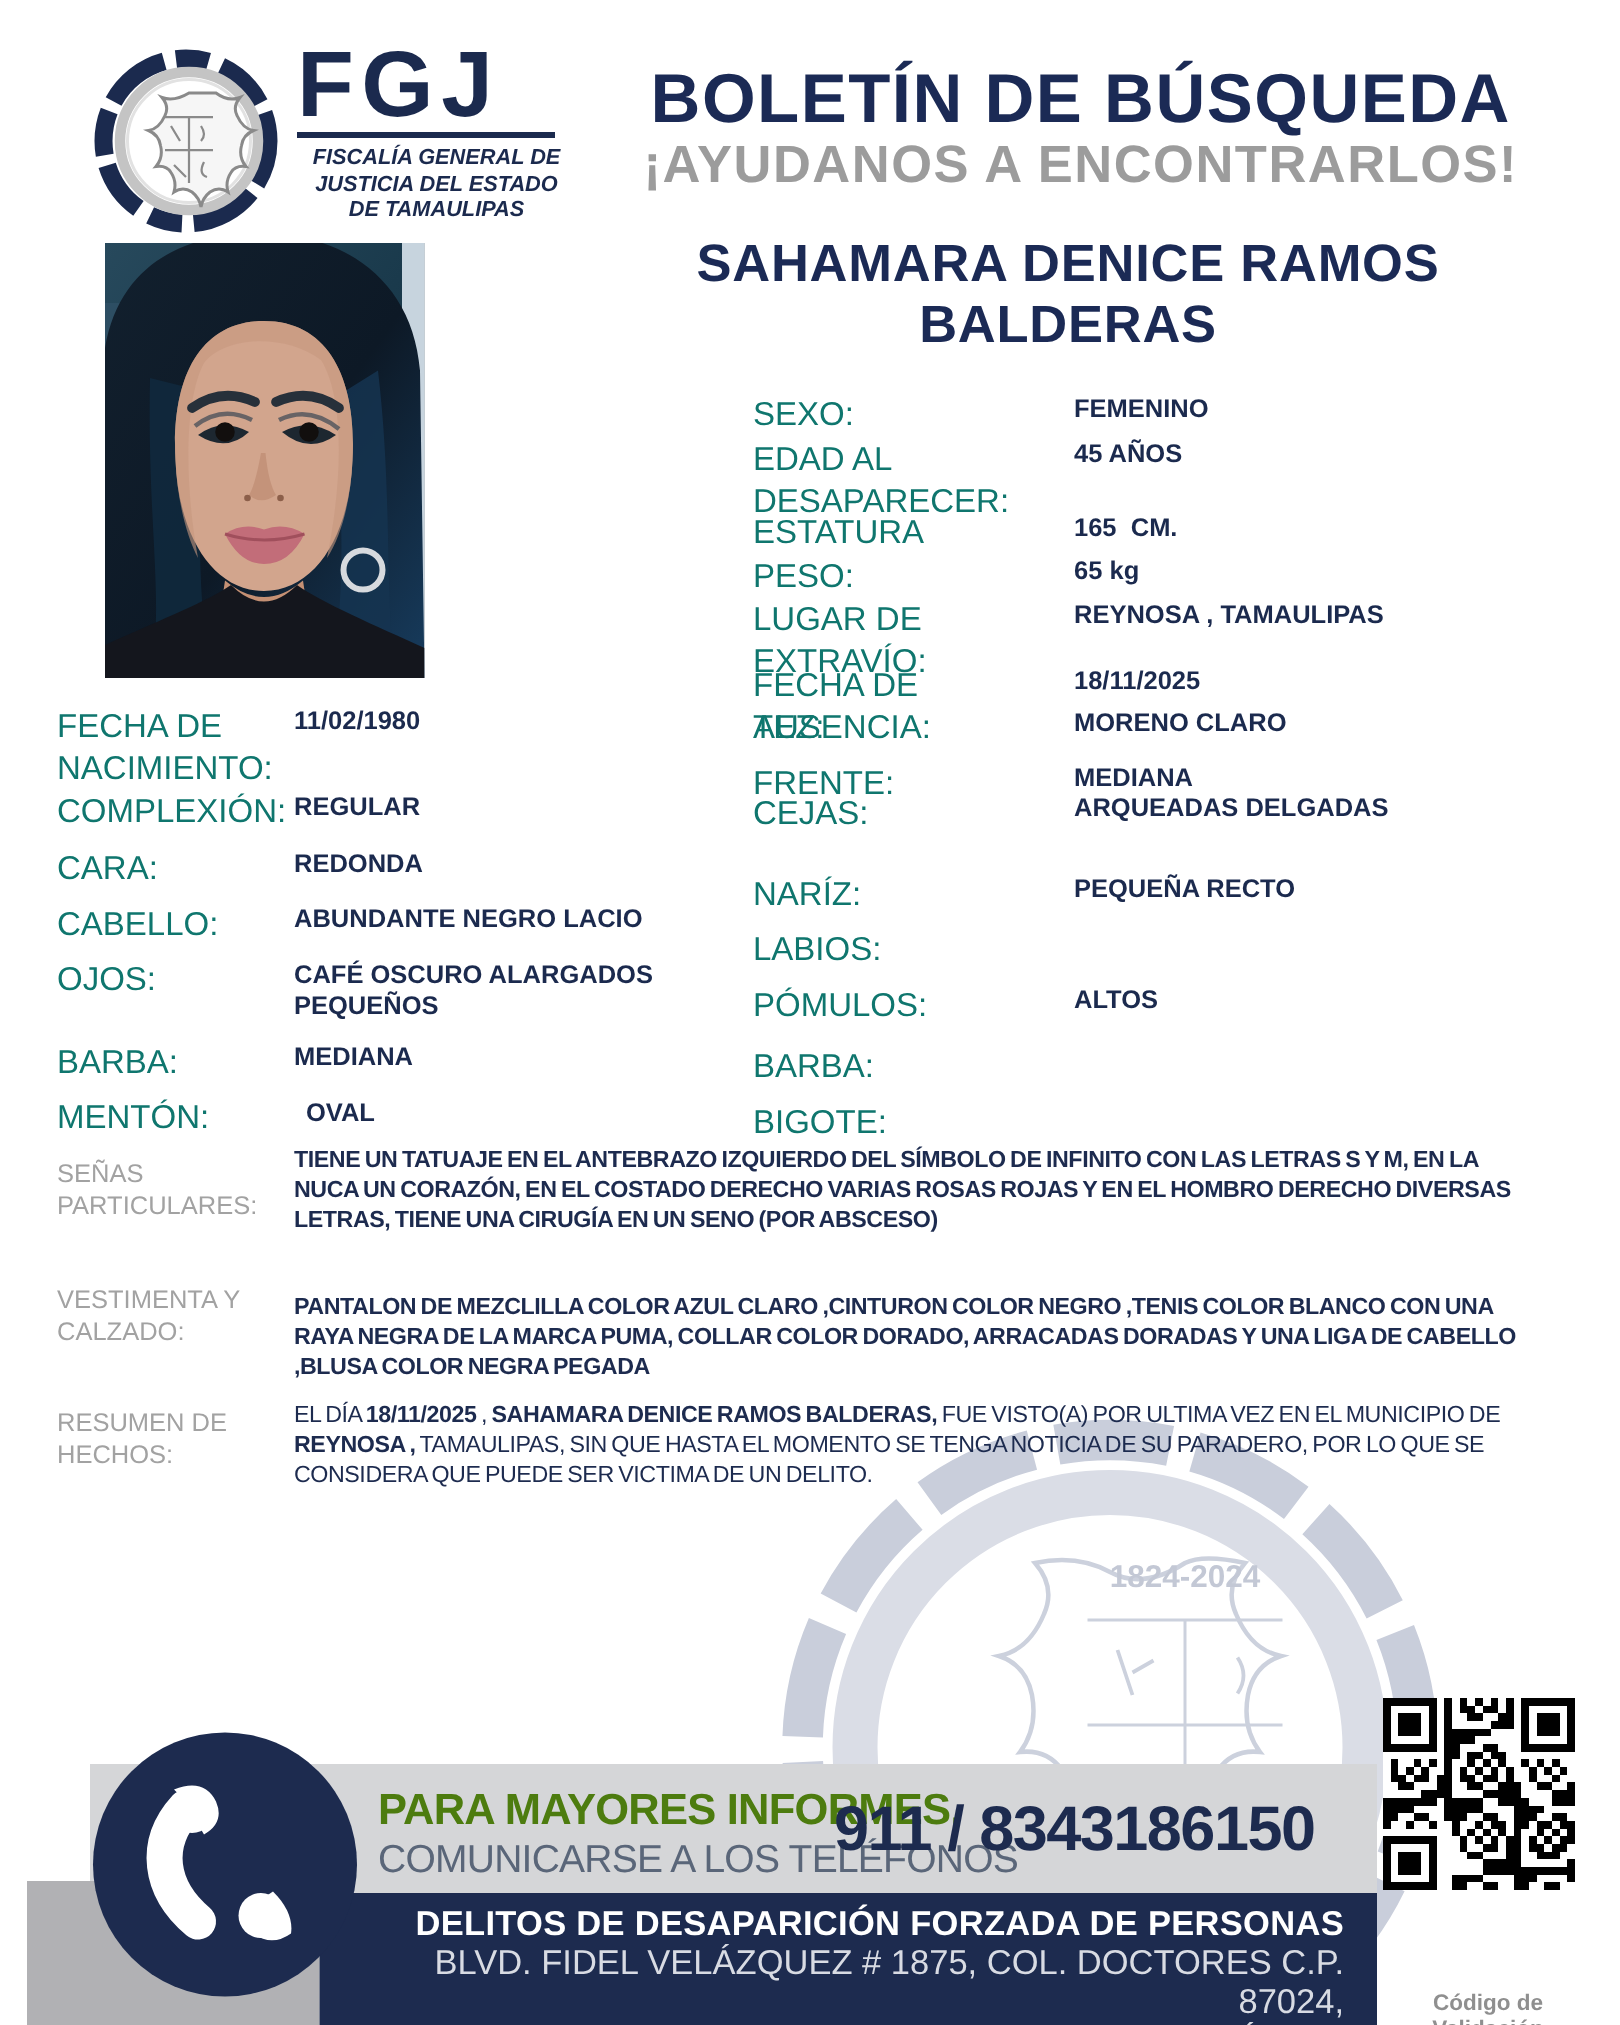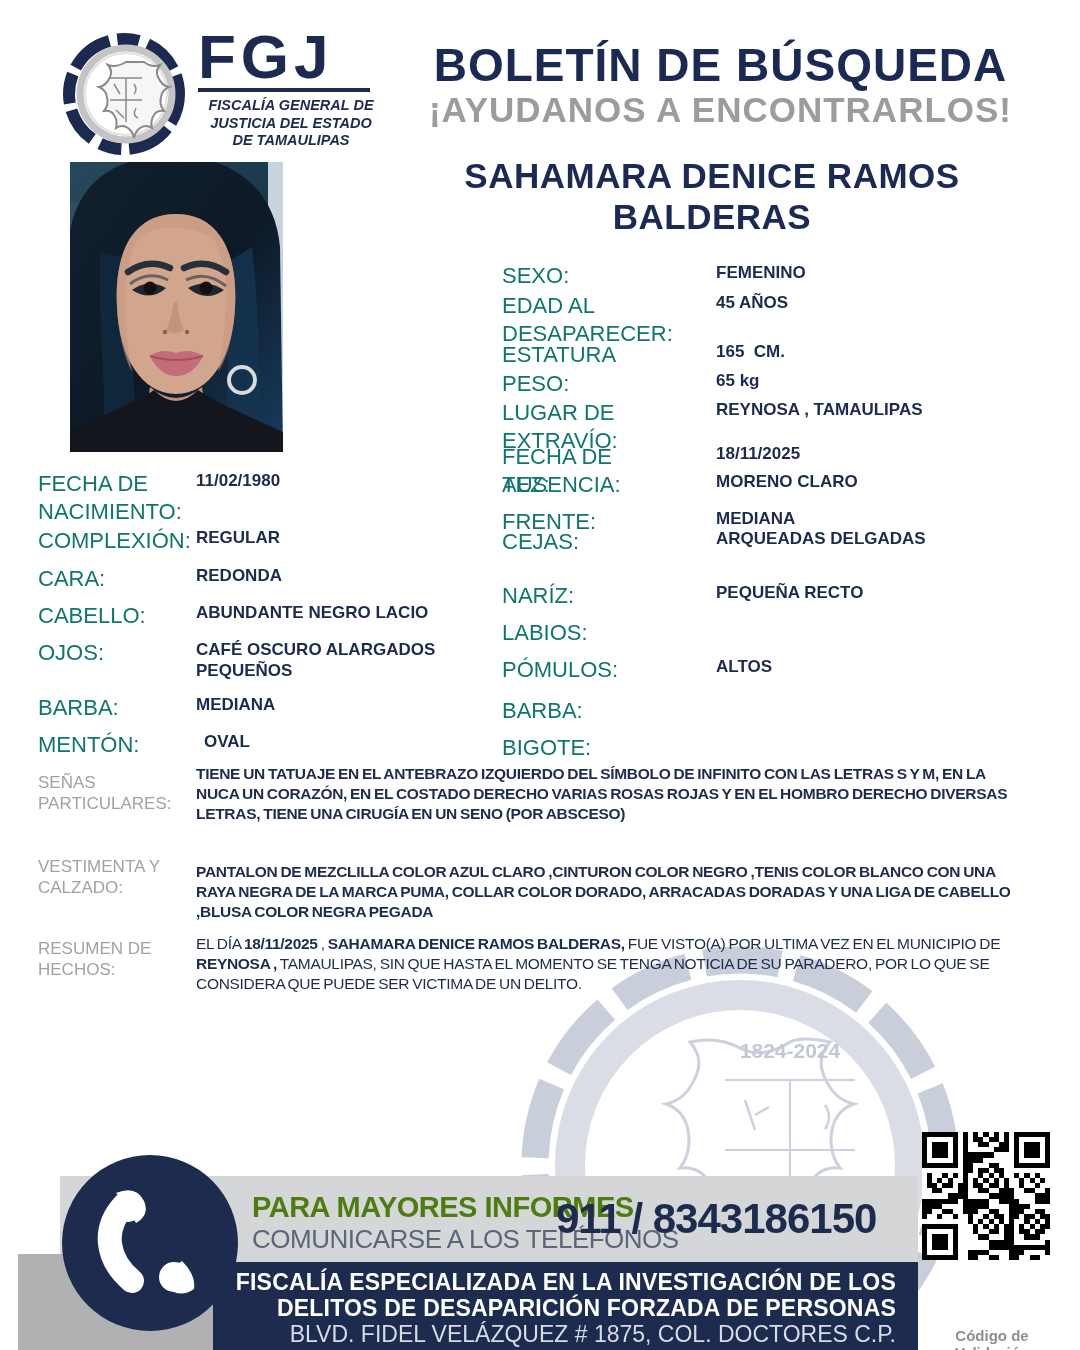--- a/index.html
+++ b/index.html
@@ -251,21 +251,20 @@
     </svg>
   </div>
 
   <div id="info-lines" class="abs">
     <div id="info-line1">PARA MAYORES INFORMES,</div>
     <div id="info-line2">COMUNICARSE A LOS TELÉFONOS</div>
   </div>
   <div id="phone-numbers" class="abs">911 / 8343186150</div>
 
   <div id="navy-band" class="abs">
-    <div class="bl">FISCALÍA ESPECIALIZADA EN LA INVESTIGACIÓN DE LOS</div>
     <div class="bl">DELITOS DE DESAPARICIÓN FORZADA DE PERSONAS</div>
     <div class="bl2">BLVD. FIDEL VELÁZQUEZ # 1875, COL. DOCTORES C.P. 87024,</div>
     <div class="bl2">CIUDAD VICTORIA, TAMAULIPAS, MÉXICO</div>
   </div>
 
   <div id="qr-box" class="abs">
     <svg id="qr-svg" width="128" height="128" viewBox="0 0 25 25" shape-rendering="crispEdges">
         <rect x="0" y="0" width="25" height="25" fill="#fff"></rect>
         <rect x="8" y="0" width="1" height="1" fill="#000"></rect>
         <rect x="10" y="0" width="1" height="1" fill="#000"></rect>

